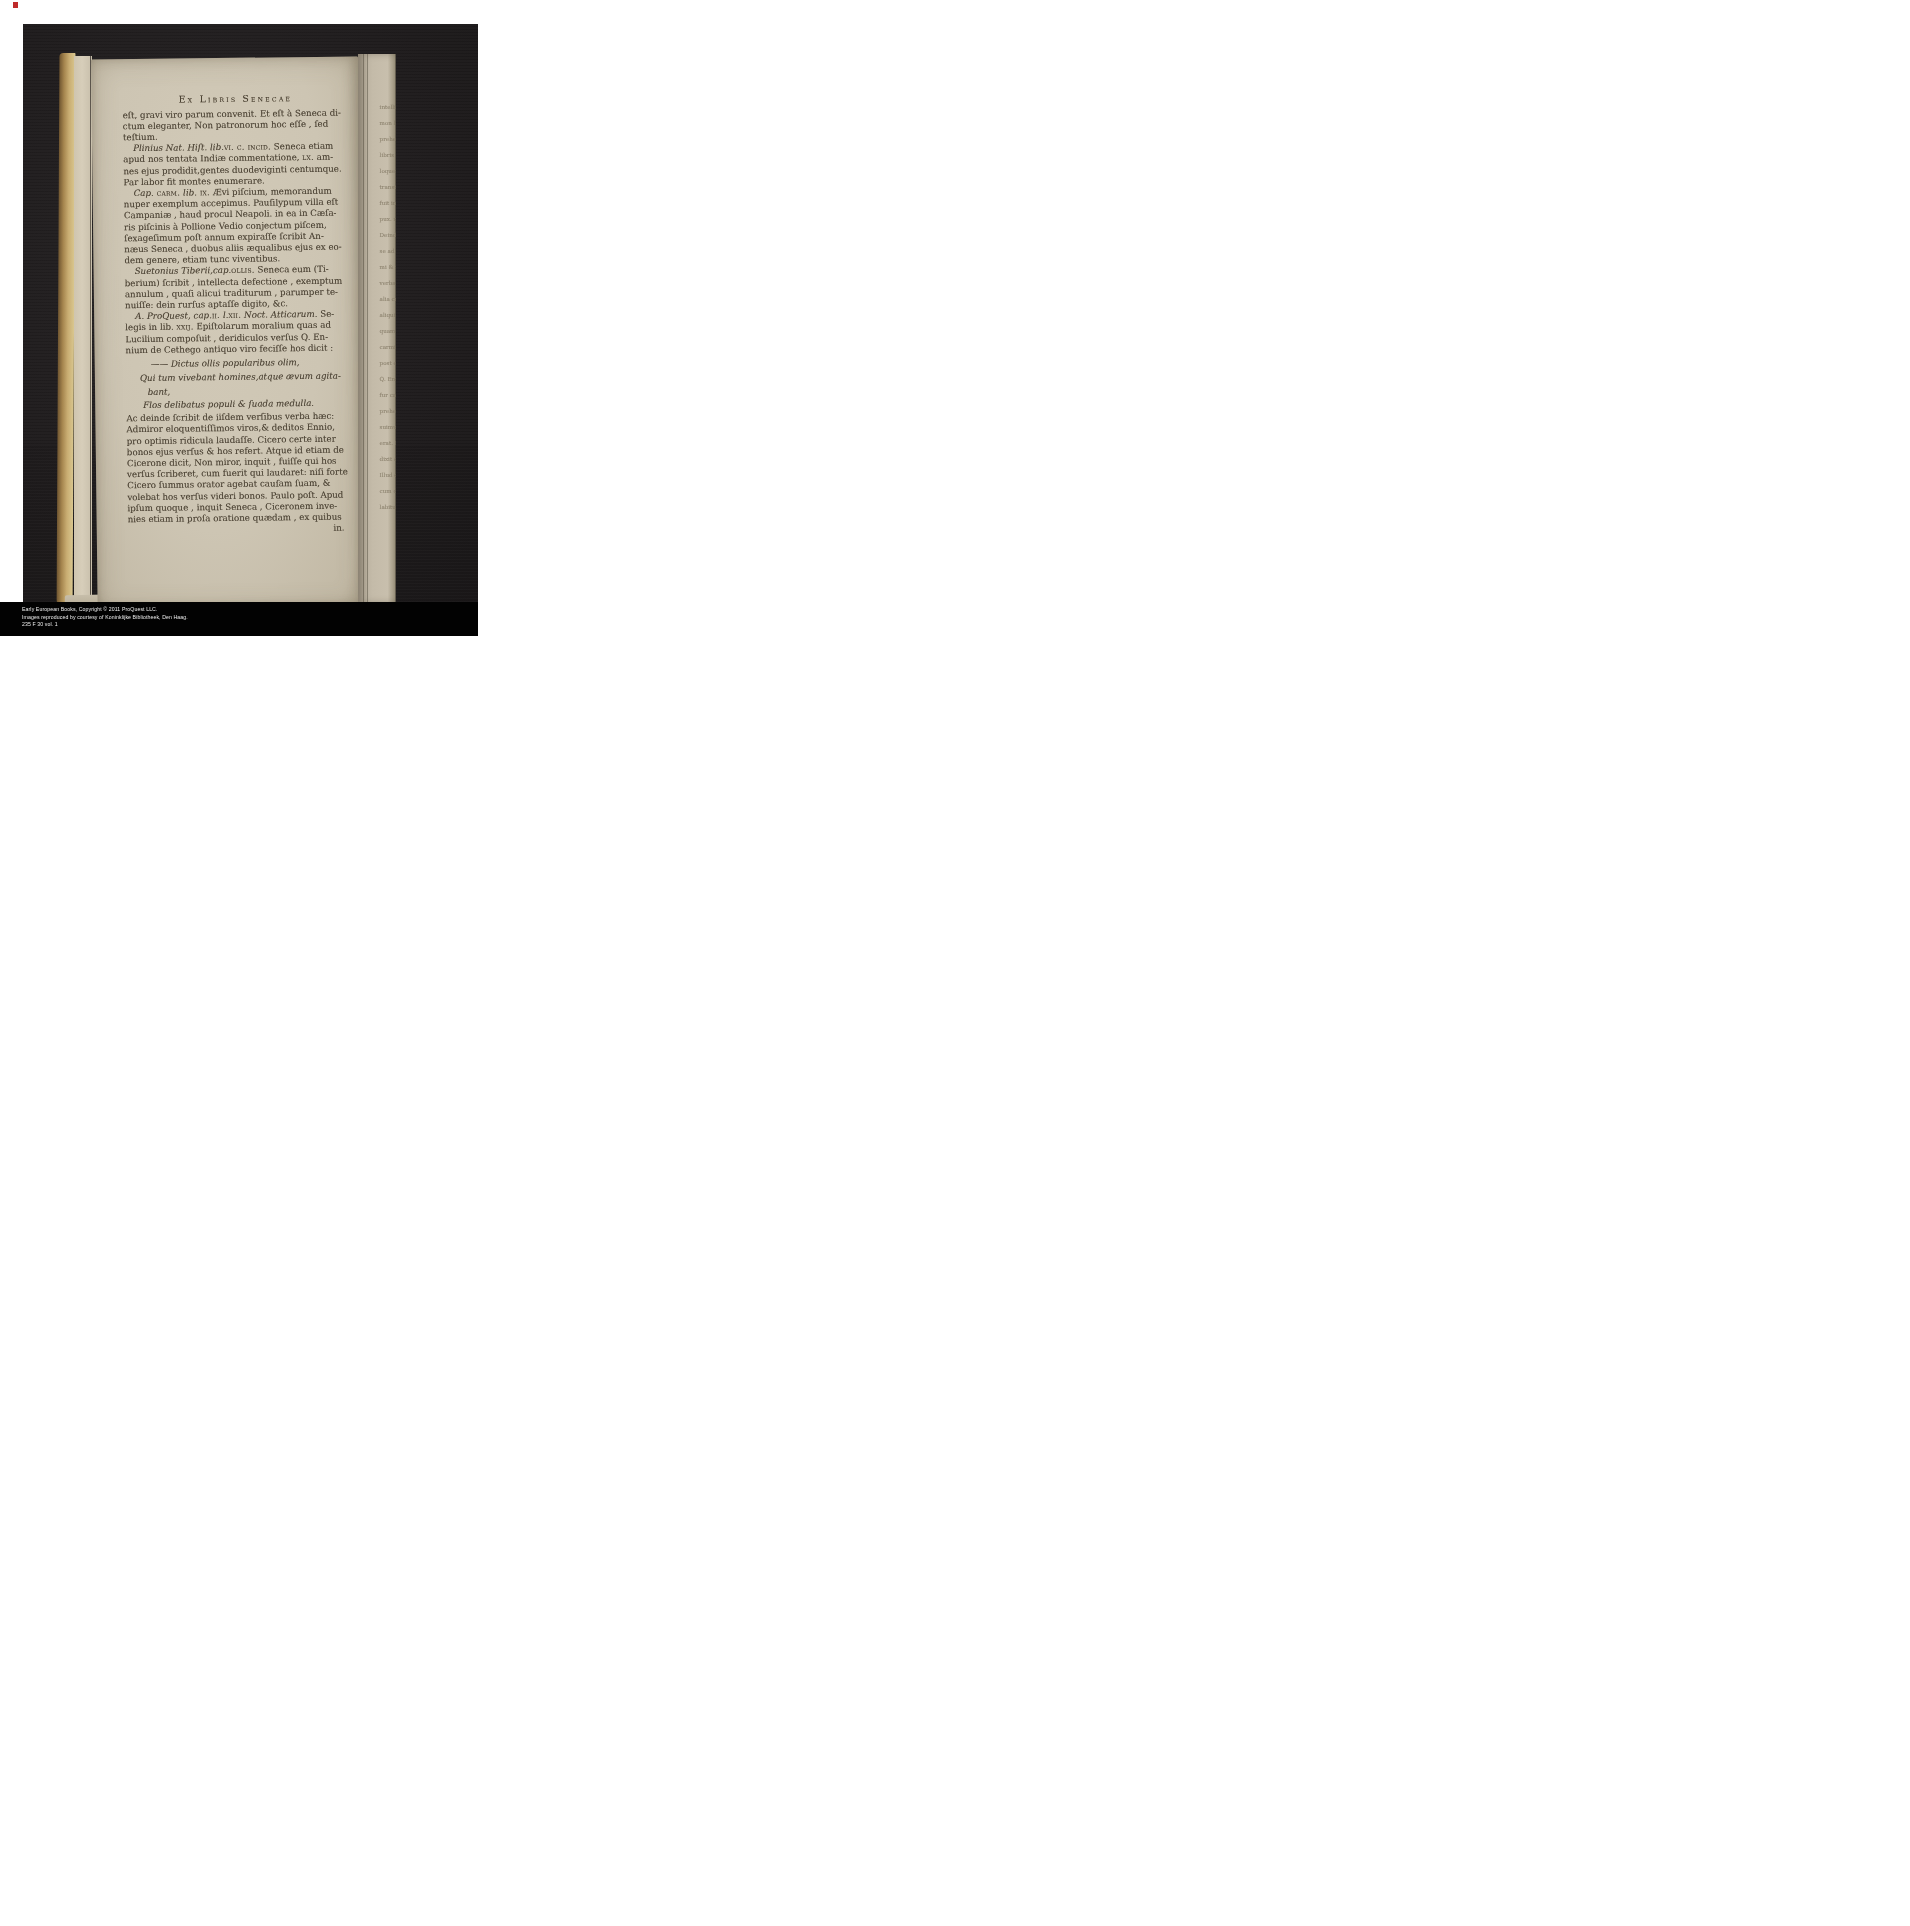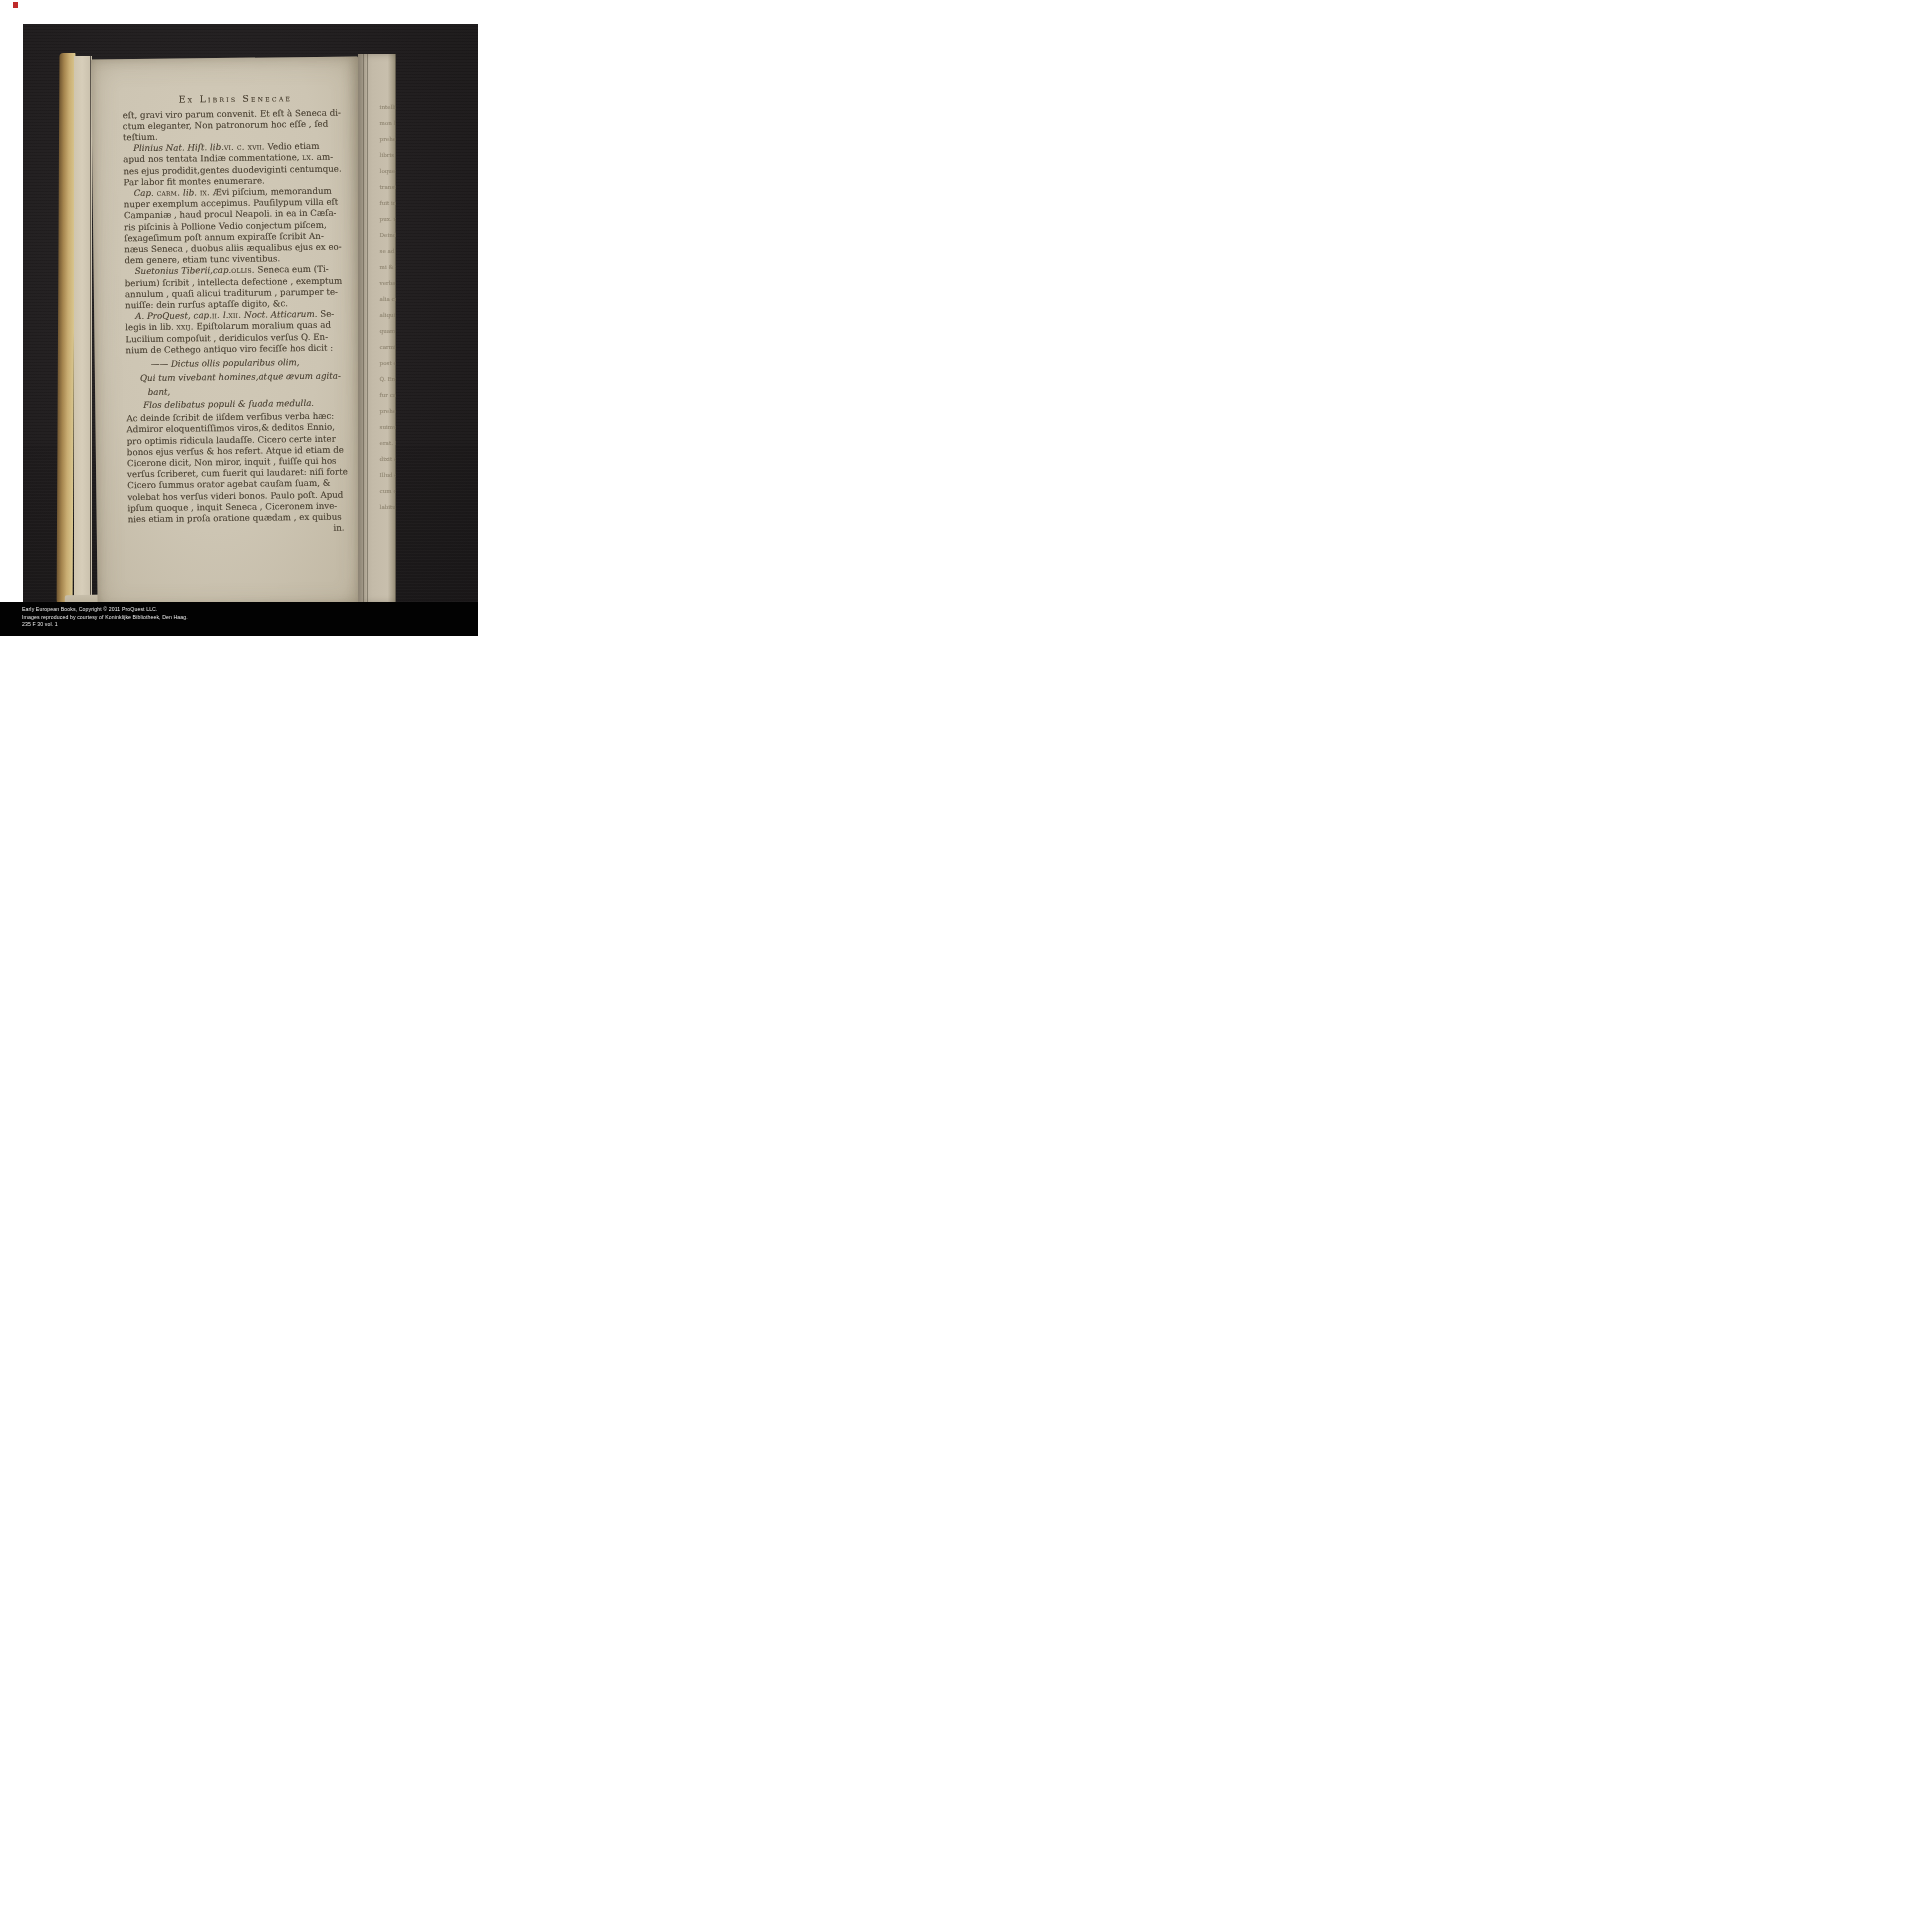--- a/index.html
+++ b/index.html
@@ -86,21 +86,21 @@
     <div class="gutter"></div>
     <div class="page-stack"></div>
 
     <div class="page">
       <div class="textblock">
         <div class="pg-header">Ex Libris Senecae</div>
         <div id="text-lines">
             <div class="line"><span>eſt, gravi viro parum convenit. Et eſt à Seneca di-</span></div>
             <div class="line"><span>ctum eleganter,  Non patronorum hoc eſſe , ſed</span></div>
             <div class="line"><span>teſtium.</span></div>
-            <div class="line" style="padding-left: 10px;"><span class="it">Plinius Nat. Hiſt. lib.</span><span class="sc">vi. c. xvii.</span><span> Vedio etiam</span></div>
+            <div class="line" style="padding-left: 10px;"><span class="it">Plinius Nat. Hiſt. lib.</span><span class="sc">vi. c. incid.</span><span> Seneca etiam</span></div>
             <div class="line"><span>apud nos tentata Indiæ commentatione, </span><span class="sc">lx.</span><span> am-</span></div>
             <div class="line"><span>nes ejus prodidit,gentes duodeviginti centumque.</span></div>
             <div class="line"><span>Par labor fit montes enumerare.</span></div>
             <div class="line" style="padding-left: 10px;"><span class="it">Cap.</span><span class="sc"> carm. </span><span class="it">lib.</span><span class="sc"> ix. </span><span>Ævi piſcium, memorandum</span></div>
             <div class="line"><span>nuper exemplum accepimus. Pauſilypum villa eſt</span></div>
             <div class="line"><span>Campaniæ , haud procul Neapoli. in ea in Cæſa-</span></div>
             <div class="line"><span>ris piſcinis à Pollione Vedio conjectum piſcem,</span></div>
             <div class="line"><span>ſexageſimum poſt annum expiraſſe ſcribit An-</span></div>
             <div class="line"><span>næus Seneca , duobus aliis æqualibus ejus ex eo-</span></div>
             <div class="line"><span>dem genere, etiam tunc viventibus.</span></div>

